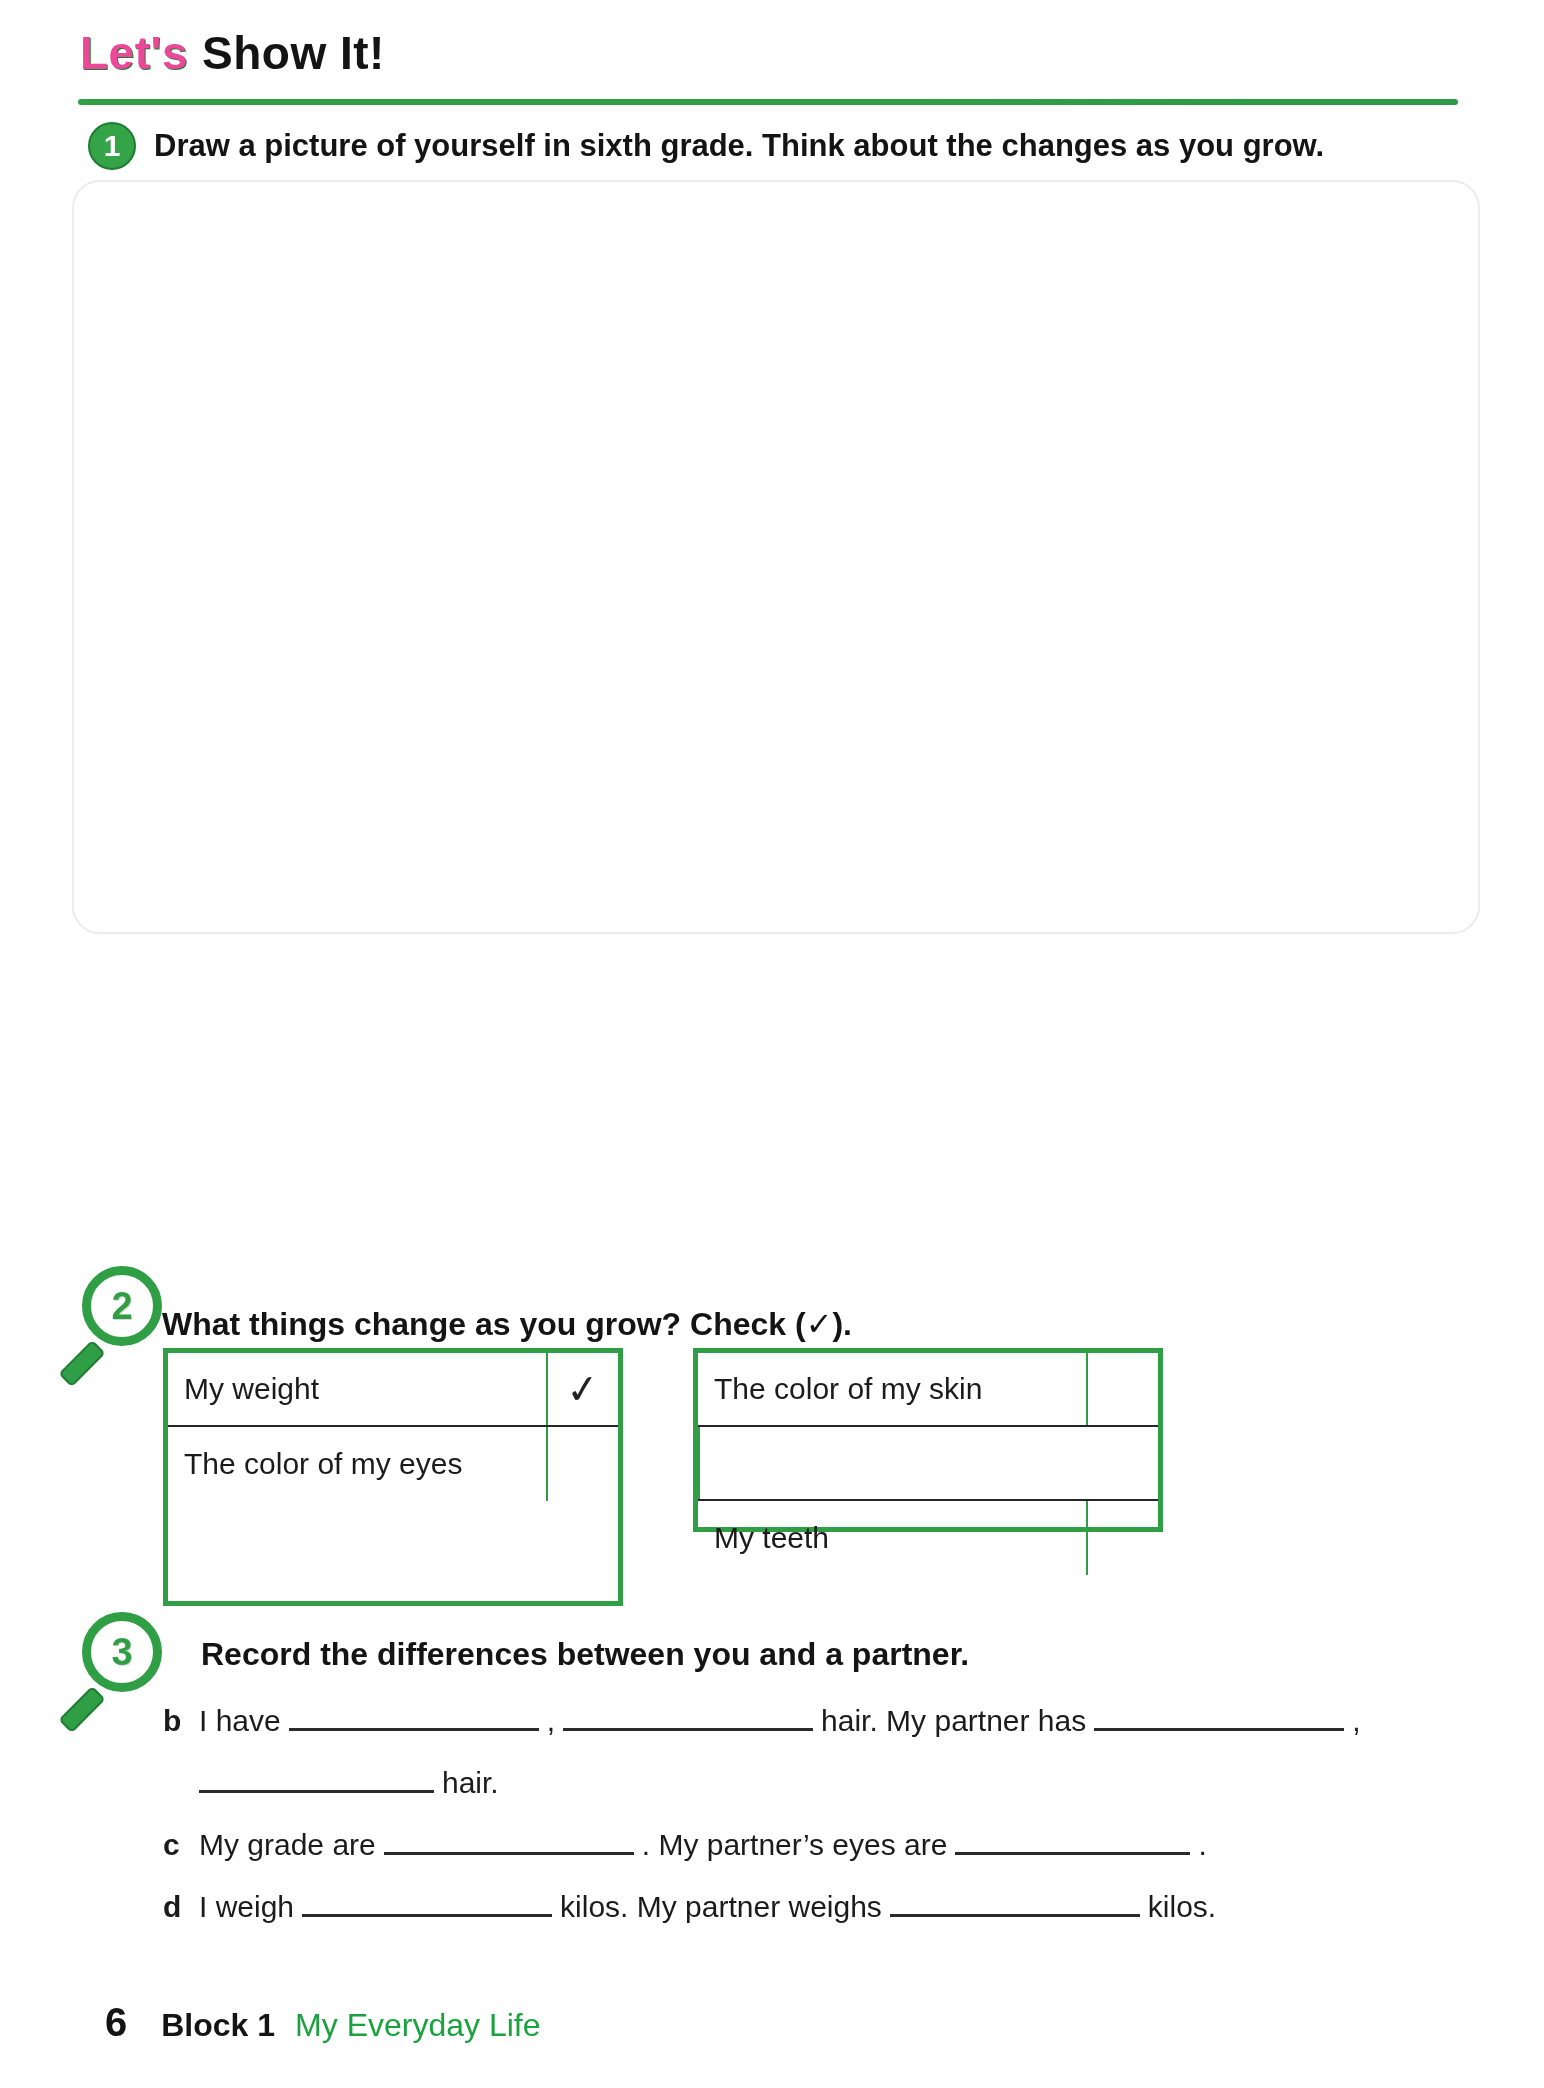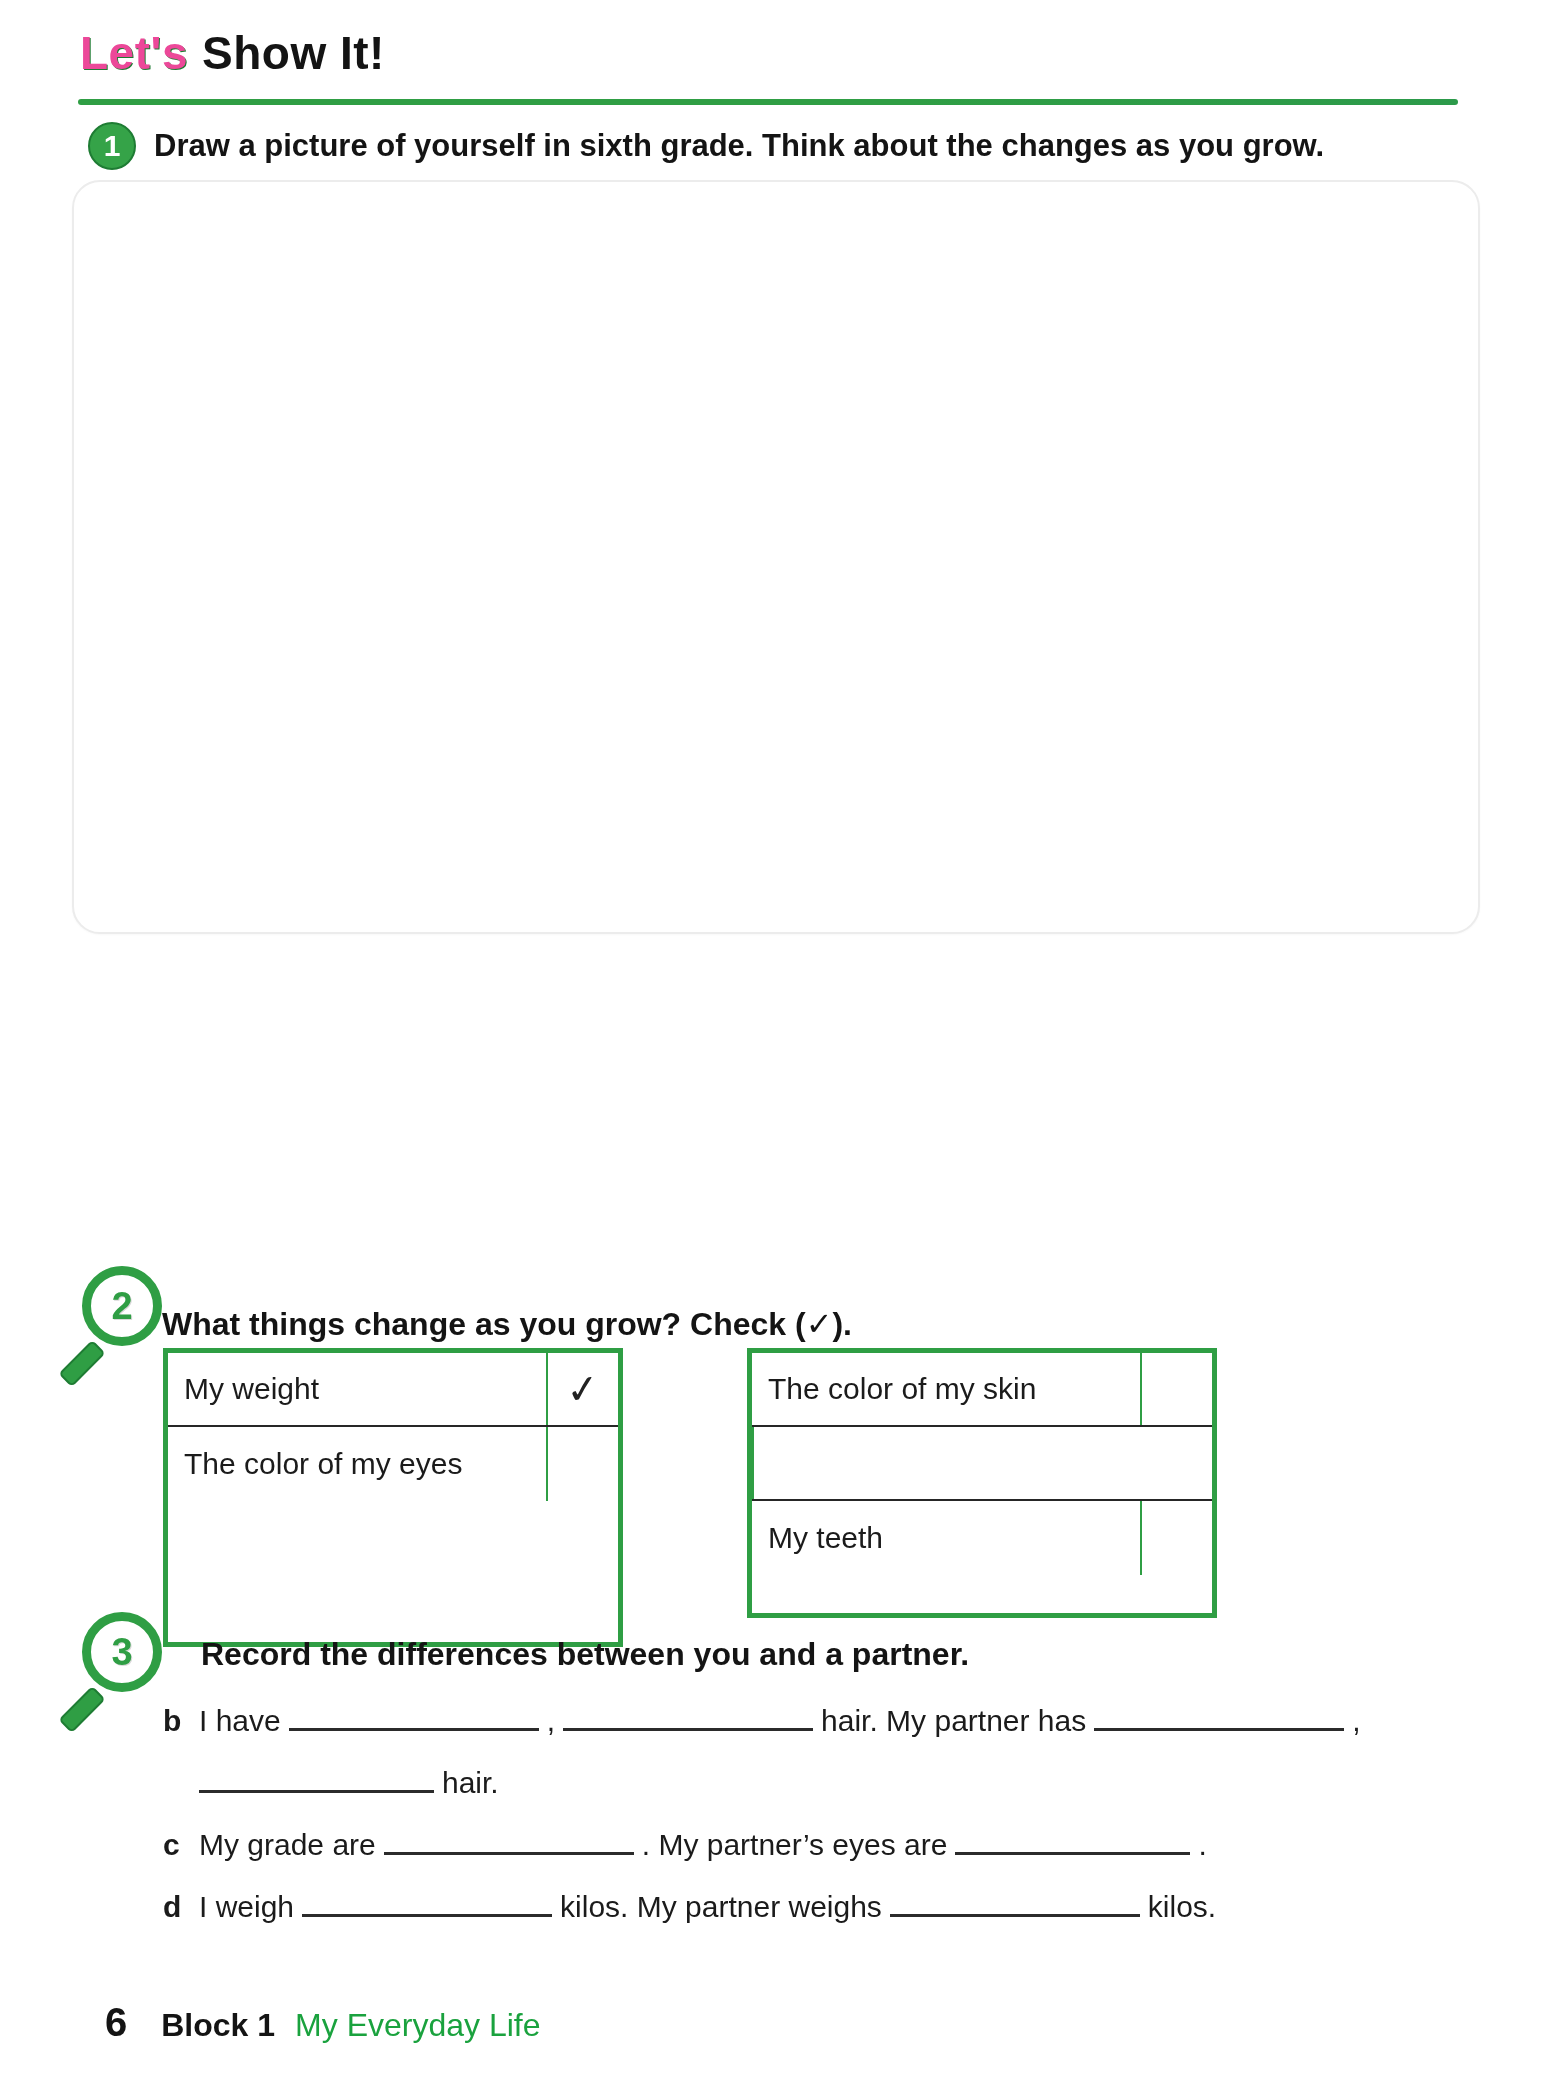--- a/index.html
+++ b/index.html
@@ -37,22 +37,22 @@
   .lens-num { color:#2f9e44; font-weight:800; font-size:38px; text-shadow:1px 1px 0 #d9d9d9; }
   .handle { position:absolute; left:-6px; top:88px; width:48px; height:19px; background:#2f9e44;
             border:2px solid #1e7c33; border-radius:5px; transform:rotate(-45deg); }
 
   
   .ex2-head { position:absolute; left:162px; top:1290px; font-size:32px; font-weight:700; color:#141414;margin-top:15px; }
   .mag2 { left:64px; top:1266px; }
   .mag3 { left:64px; top:1612px; }
 
   .check-table { position:absolute; border:5px solid #2f9e44; background:#ffffff; }
-  .tbl-left  { left:163px; top:1348px; width:460px; height:299px; }
-  .tbl-right { left:747px; top:1348px; width:470px; height:270px; }
+  .tbl-left  { left:163px; top:1348px; width:460px; height:258px; }
+  .tbl-right { left:693px; top:1348px; width:470px; height:184px; }
   .trow { display:flex; height:74px; border-bottom:2px solid #262626; }
   .trow:last-child { border-bottom:none; }
   .tlabel { flex:1; display:flex; align-items:center; padding-left:16px; font-size:30px; color:#1b1b1b; }
   .tcheck { flex:0 0 72px; border-left:2px solid #2f9e44; display:flex; align-items:center; justify-content:center; }
   .checkmark { font-family:"DejaVu Sans",sans-serif; font-size:40px; color:#222; transform:rotate(-6deg); font-weight:400; }
 
   
   .ex3-head { position:absolute; left:162px; top:1636px; font-size:32px; font-weight:700; color:#141414;padding-left:39px; }
   .ex3-items { position:absolute; left:163px; top:1694px; width:1345px; font-size:30px; color:#1b1b1b; }
   .item { line-height:54px; margin-bottom:8px; white-space:nowrap; }

